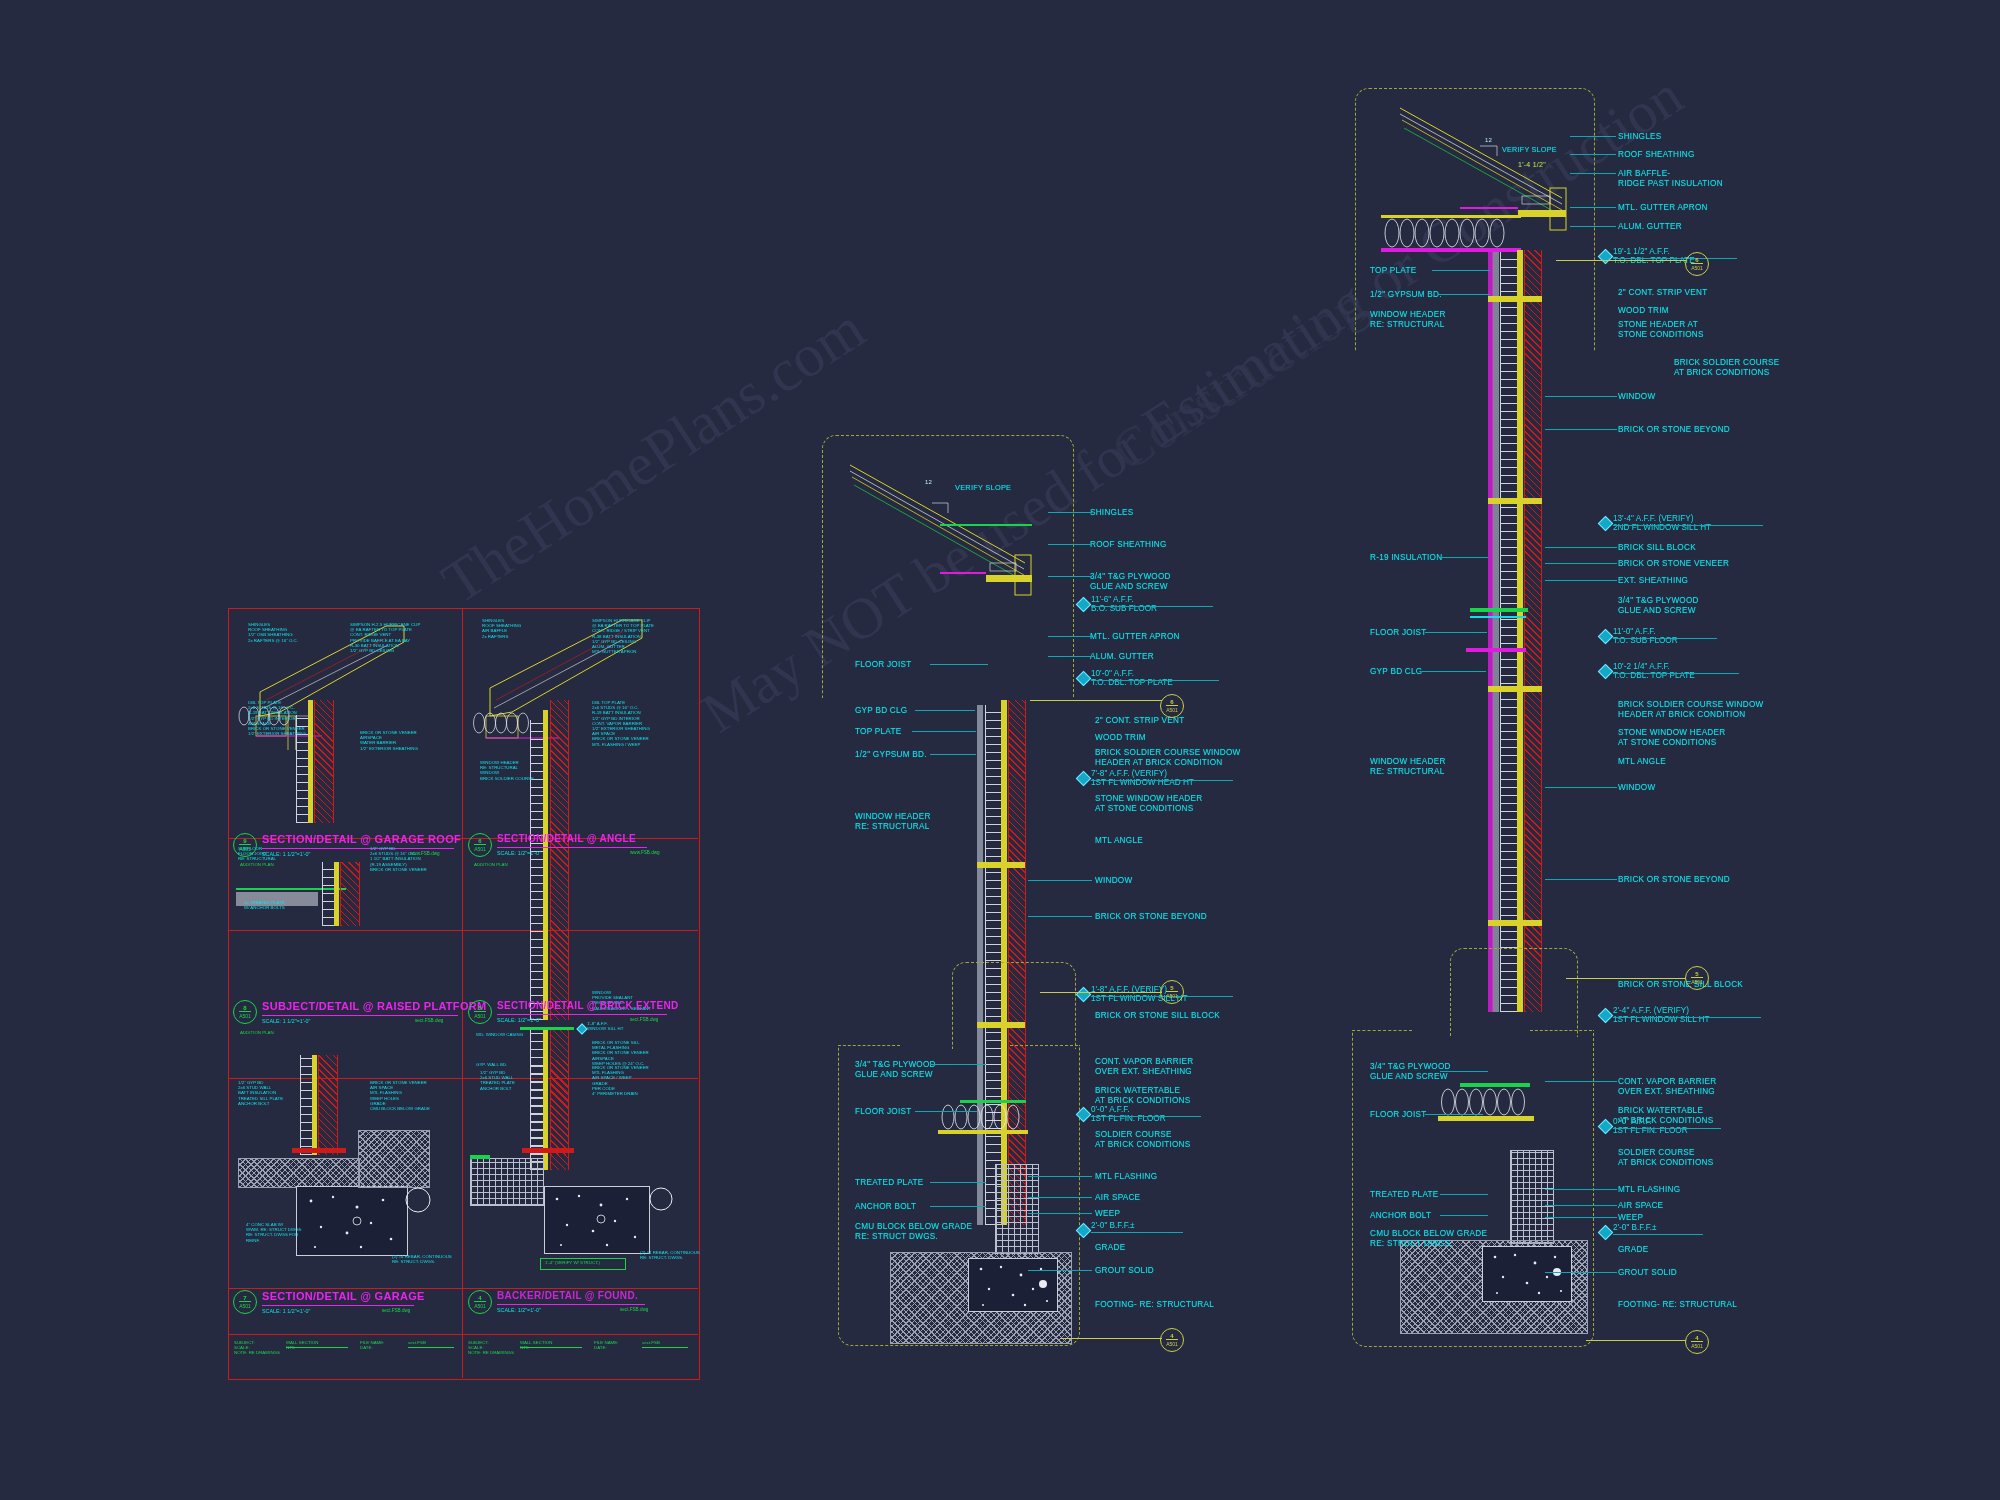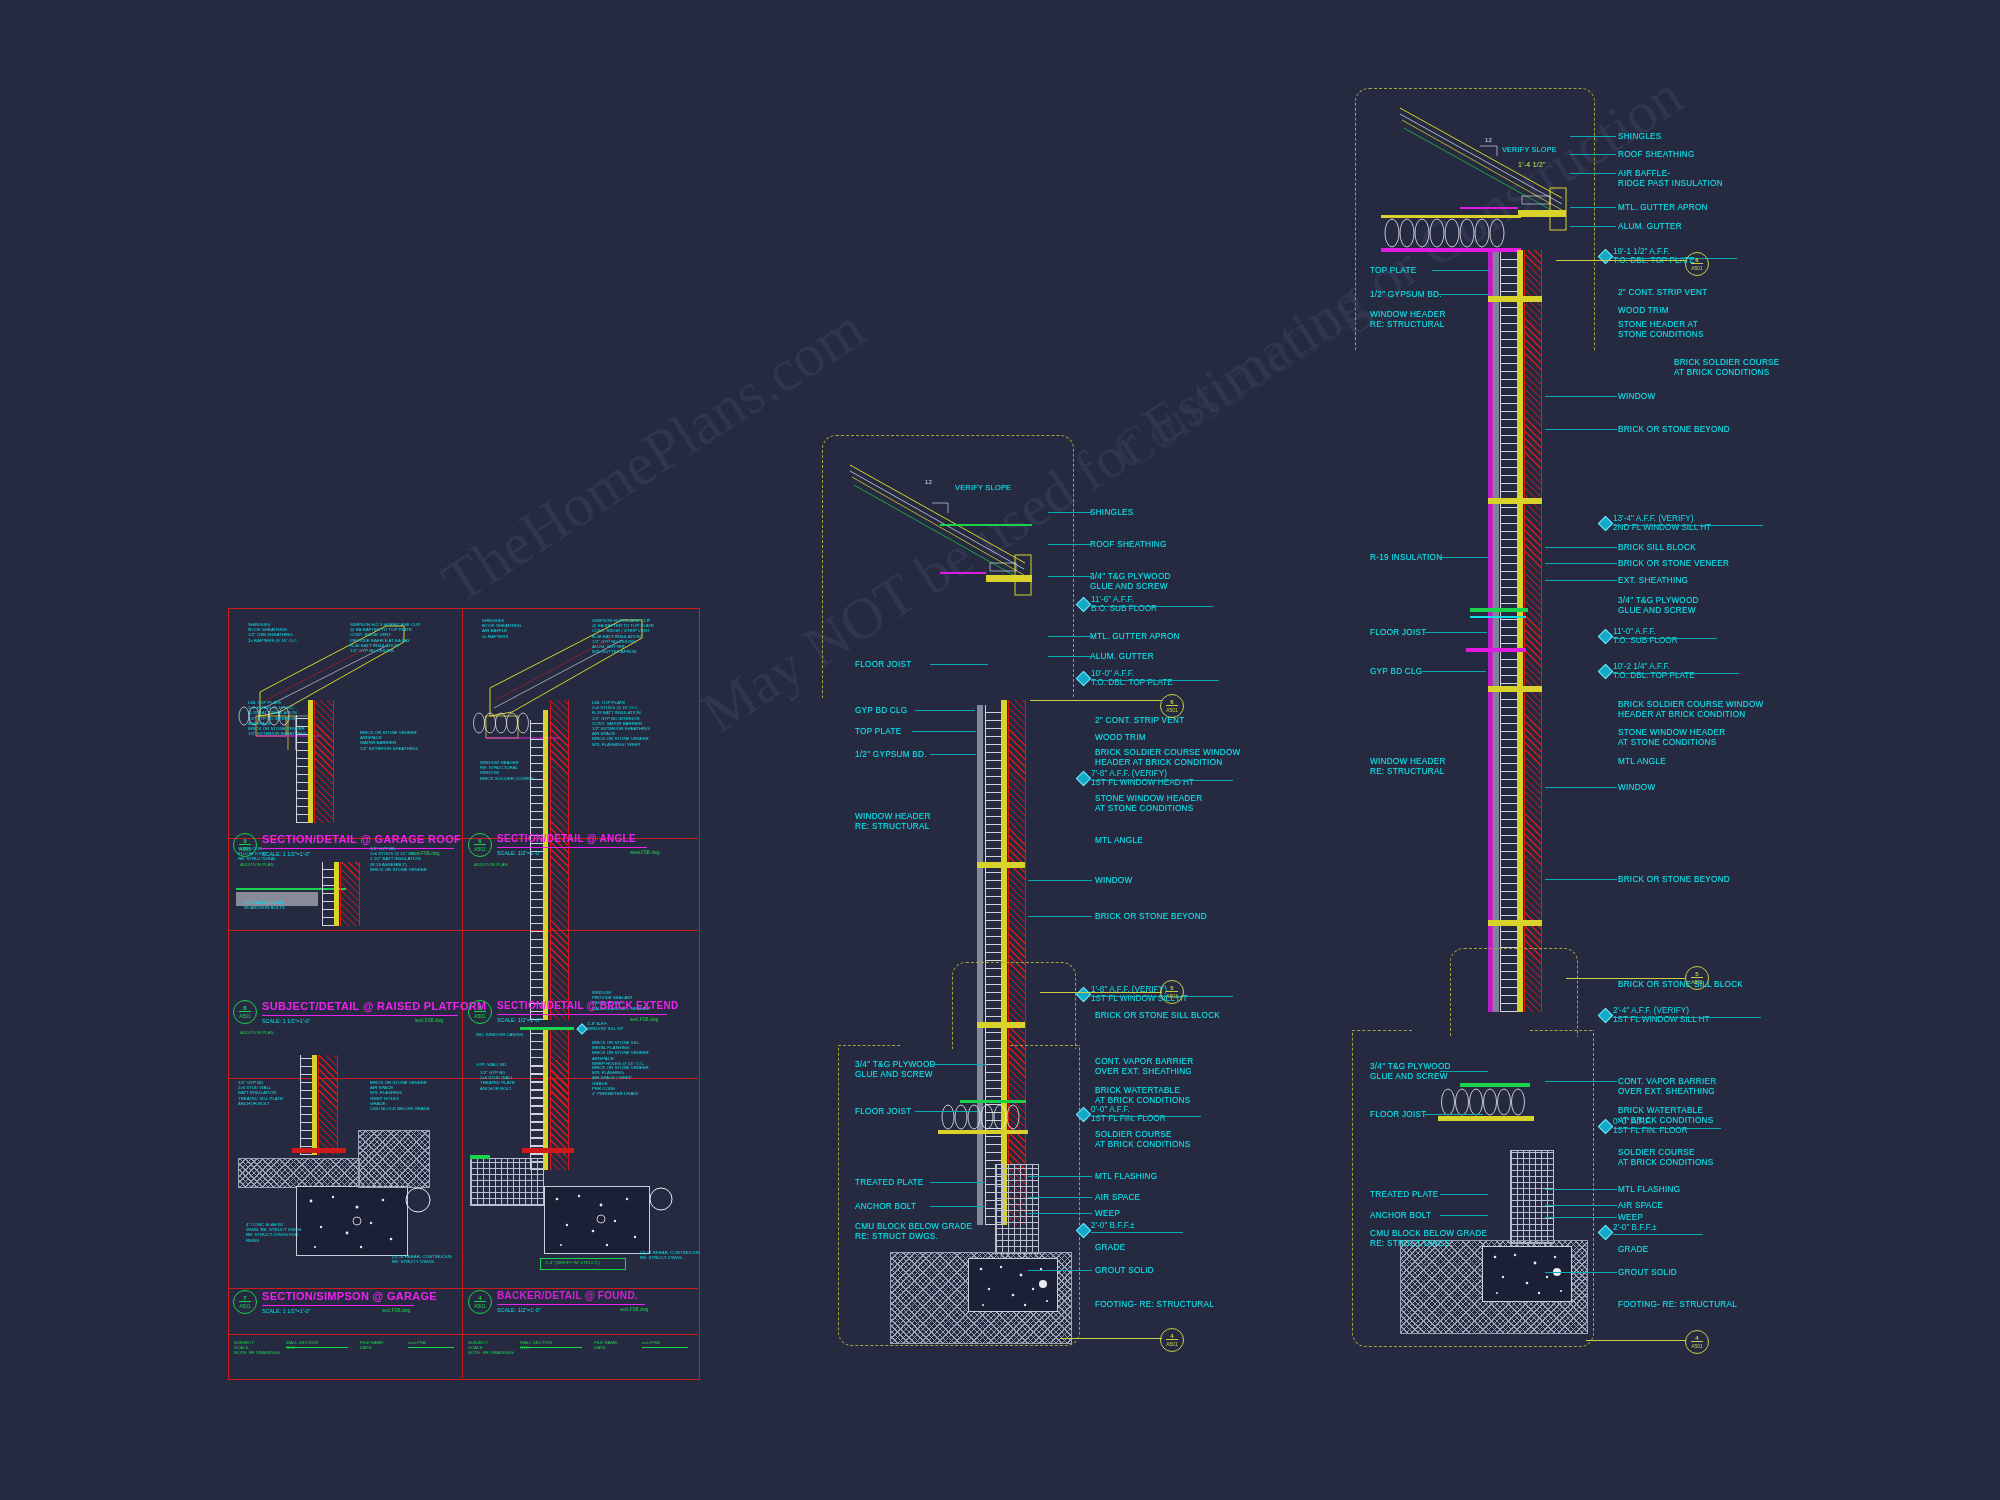--- a/index.html
+++ b/index.html
@@ -356,21 +356,21 @@
 WEEP HOLES
 GRADE
 CMU BLOCK BELOW GRADE</div>
       <div class="cytxt" style="left:392px;top:1254px;">(2) #4 REBAR, CONTINUOUS
 RE: STRUCT. DWGS.</div>
 
       <div class="bub green" style="left:233px;top:1290px;">
         <b>7</b>
         <i>A501</i>
       </div>
-      <div class="sheettitle" style="left:262px;top:1290px;font-size:11px;">SECTION/SIMPSON @ GARAGE</div>
+      <div class="sheettitle" style="left:262px;top:1290px;font-size:11px;">SECTION/DETAIL @ GARAGE</div>
       <div class="titleline" style="left:262px;top:1305px;width:152px;"></div>
       <div class="sheetscale" style="left:262px;top:1308px;">SCALE: 1 1/2"=1'-0"</div>
       <div class="sheetfile" style="left:382px;top:1308px;">sect.FSB.dwg</div>
     </div>
 
     <div>
       <div class="studcol" style="left:530px;top:1060px;width:12px;height:95px;"></div>
       <div class="brick-hatch" style="left:550px;top:1060px;width:17px;height:95px;"></div>
       <div class="yel" style="left:543px;top:1060px;width:5px;height:95px;"></div>
       <div class="red" style="left:522px;top:1148px;width:52px;height:5px;"></div>

